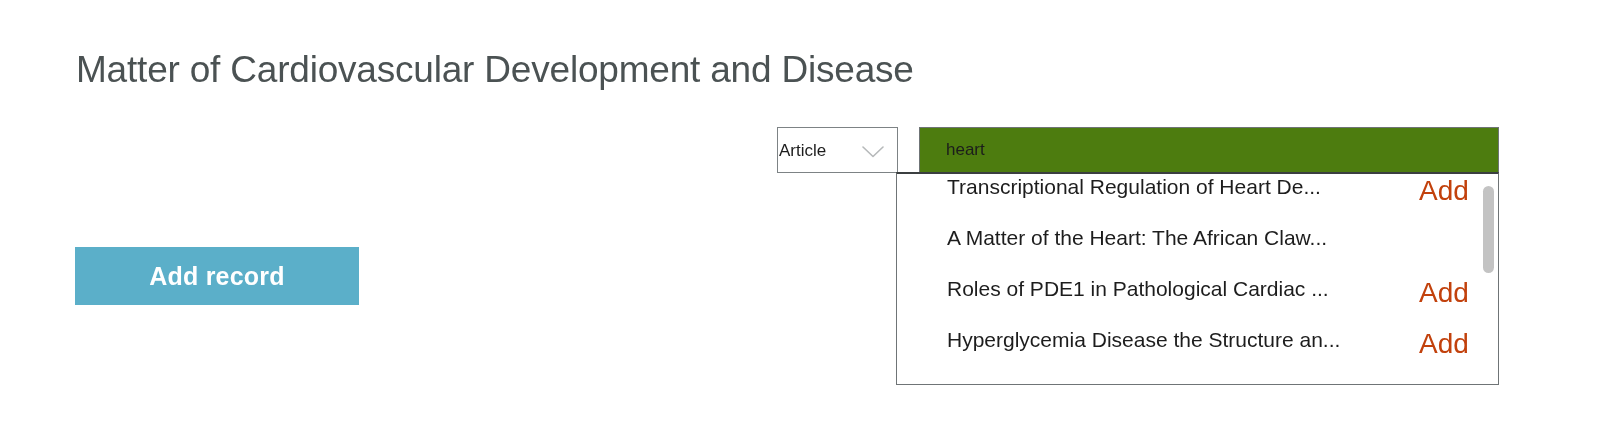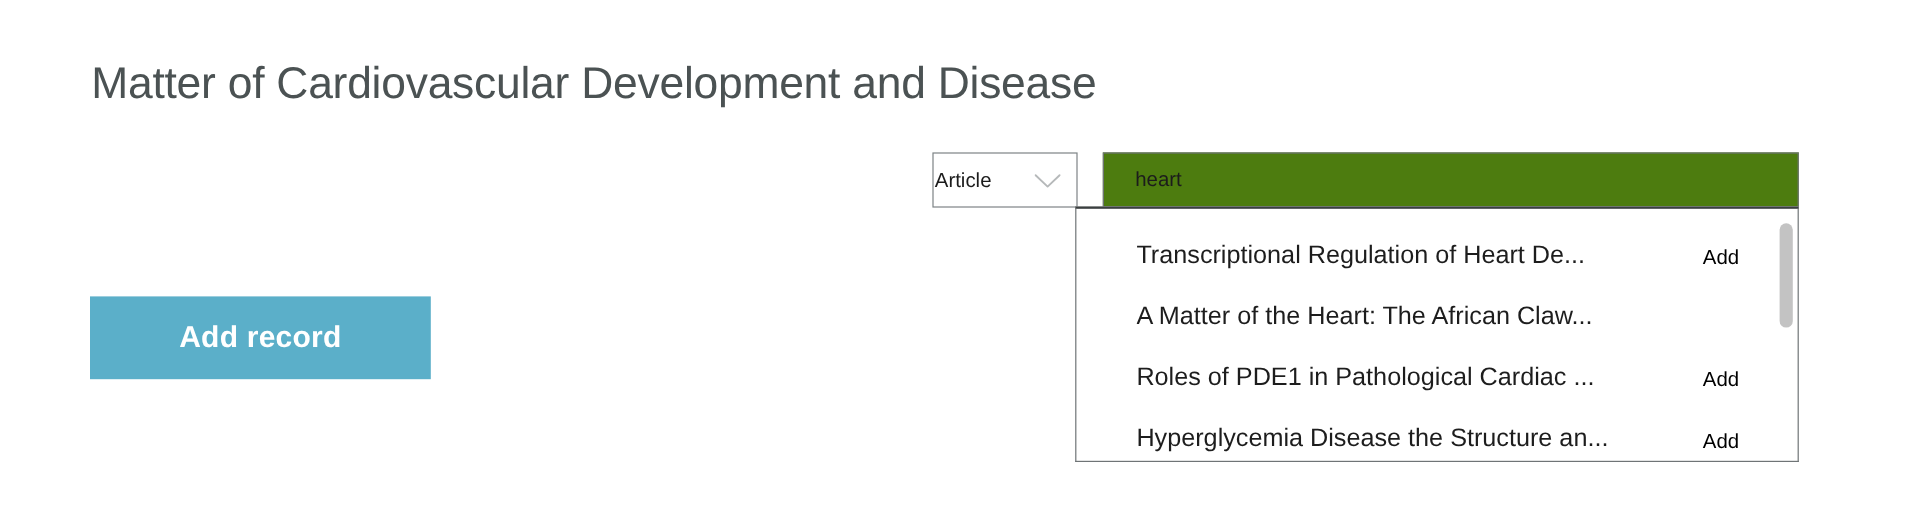--- a/index.html
+++ b/index.html
@@ -32,21 +32,21 @@
     white-space: nowrap;
     line-height: 1.25;
   }
 
   
   .add-record-button {
     position: absolute;
     left: 75px;
     top: 247px;
     width: 284px;
-    height: 69px;
+    height: 58px;
     background: #5bafc9;
     border: none;
     border-radius: 0;
     color: #ffffff;
     font-family: "Liberation Sans", sans-serif;
     font-size: 25px;
     font-weight: bold;
     letter-spacing: 0.2px;
     cursor: pointer;
     padding: 0;
@@ -132,38 +132,38 @@
     right: 0;
     bottom: 0;
     list-style: none;
     margin: 0;
     padding: 0;
   }
 
   .result-row {
     height: 51px;
     display: flex;
-    align-items: flex-end;
+    align-items: flex-start;
     padding: 0 0 0 50px;
     box-sizing: border-box;
     cursor: pointer;
   }
 
   .result-title {
     font-size: 21px;
     color: #1d1d1d;
     white-space: nowrap;
     overflow: hidden;
     flex: 1 1 auto;
     line-height: 1.2;
   }
 
   .result-add-link {
-    font-size: 17px;
-    color: #000000;
+    font-size: 28px;
+    color: #c2410c;
     flex: 0 0 auto;
     width: 92px;
     text-align: left;
     padding-left: 13px;
     box-sizing: border-box;
     cursor: pointer;
     line-height: 1.2;
   }
   .result-add-link.is-hidden { visibility: hidden; cursor: default; }
 

